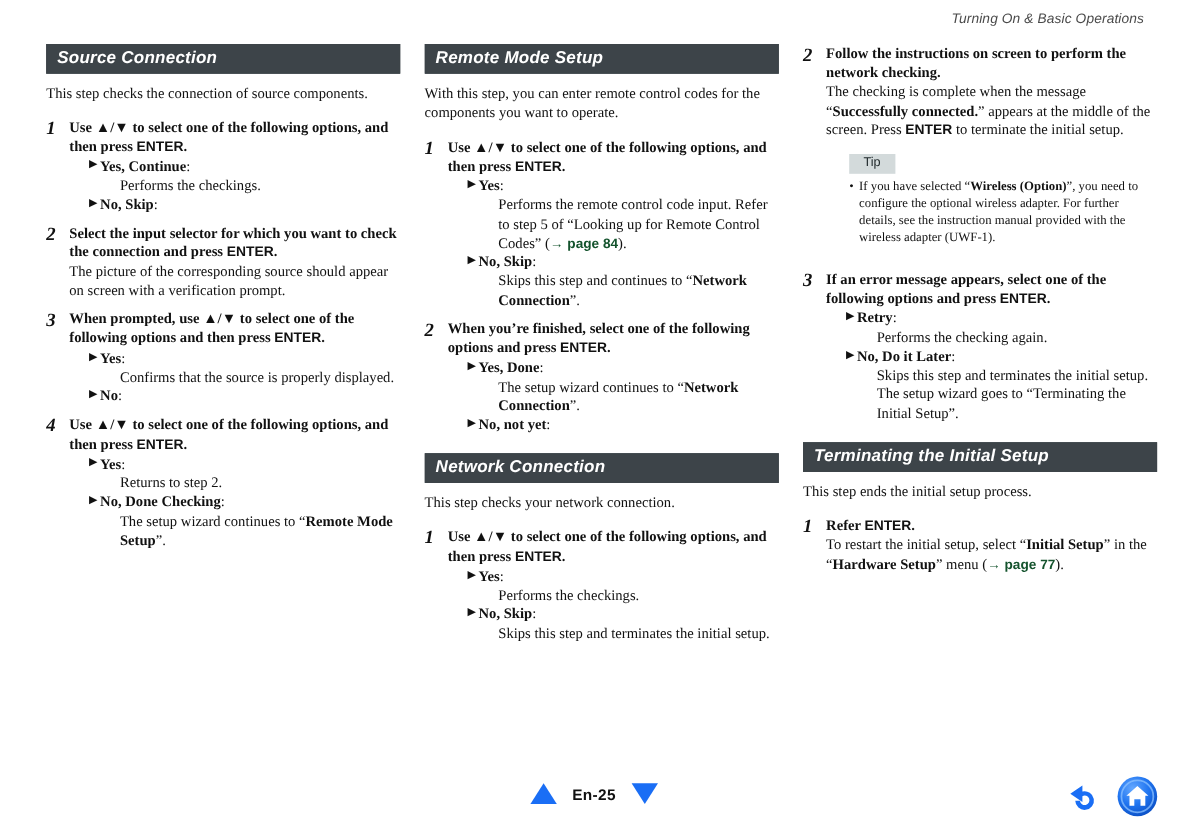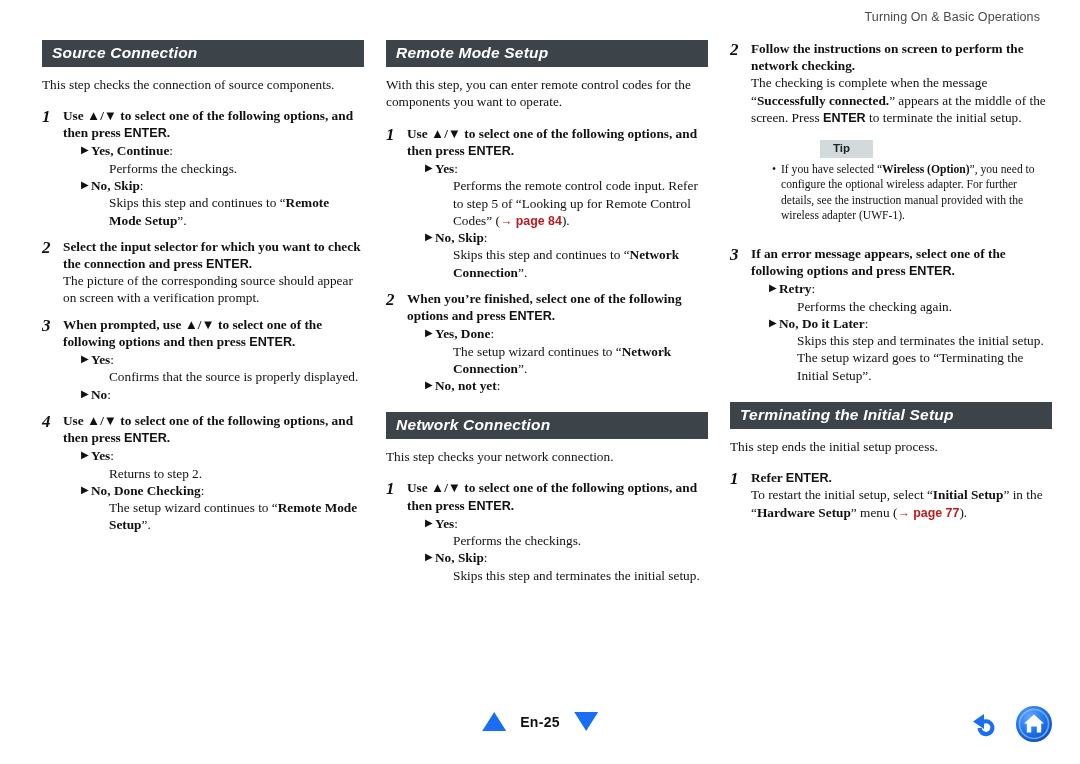--- a/index.html
+++ b/index.html
@@ -10,20 +10,21 @@
     color:#111111;
     position:relative;
     overflow:hidden;
   }
   .page{position:absolute;inset:0;}
 
   
   .running-header{
     position:absolute;top:10px;right:40px;
     font-family:"Liberation Sans", sans-serif;
+    font-style:italic;
     font-size:12.5px;
     color:#4a4a4a;
     letter-spacing:.1px;
     white-space:nowrap;
   }
 
   
   .columns{
     position:absolute;
     top:40px;left:42px;right:42px;
@@ -108,37 +109,36 @@
 
   b, .b{font-weight:bold;}
   .sans-b{
     font-family:"Liberation Sans", sans-serif;
     font-weight:bold;
     font-size:12.6px;
   }
   .pagelink{
     font-family:"Liberation Sans", sans-serif;
     font-weight:bold;
-    color:#b91c1c;
+    color:#14532d;
     font-size:12.4px;
     white-space:nowrap;
   }
 
   
   .tip-wrap{margin:12px 0 12px 21px;}
   .tip-badge{
     display:inline-block;
     background:#d3dadb;
     color:#1b2426;
     font-family:"Liberation Sans", sans-serif;
-    font-weight:bold;
+    font-weight:normal;
     font-size:11.5px;
-    padding:2px 23px 3px 13px;
+    padding:2px 13px 3px 13px;
     line-height:1.1;
-    margin-left:48px;
   }
   .tip-list{margin:4px 0 0 0;padding:0;list-style:none;}
   .tip-item{
     display:flex;
     font-size:11.6px;
     line-height:1.34;
   }
   .tip-dot{flex:0 0 9px;}
   .tip-text{flex:1 1 auto;}
 
@@ -198,21 +198,20 @@
                   <span class="opt-colon">:</span>
                 </div>
                 <p class="opt-text"><span>Performs the checkings.</span></p>
               </li>
               <li class="opt">
                 <div class="opt-head">
                   <span class="opt-arrow">▶</span>
                   <span class="opt-label">No, Skip</span>
                   <span class="opt-colon">:</span>
                 </div>
-                <p class="opt-text"><span>Skips this step and continues to “</span><span class="b">Remote Mode Setup</span><span>”.</span></p>
               </li>
             </ul>
           </div>
         </div>
         <div class="step">
           <div class="step-num">2</div>
           <div class="step-body">
             <p class="step-title"><span class="b">Select the input selector for which you want to check the connection and press </span><span class="sans-b">ENTER</span><span class="b">.</span></p>
             <p class="step-desc">The picture of the corresponding source should appear on screen with a verification prompt.</p>
           </div>

